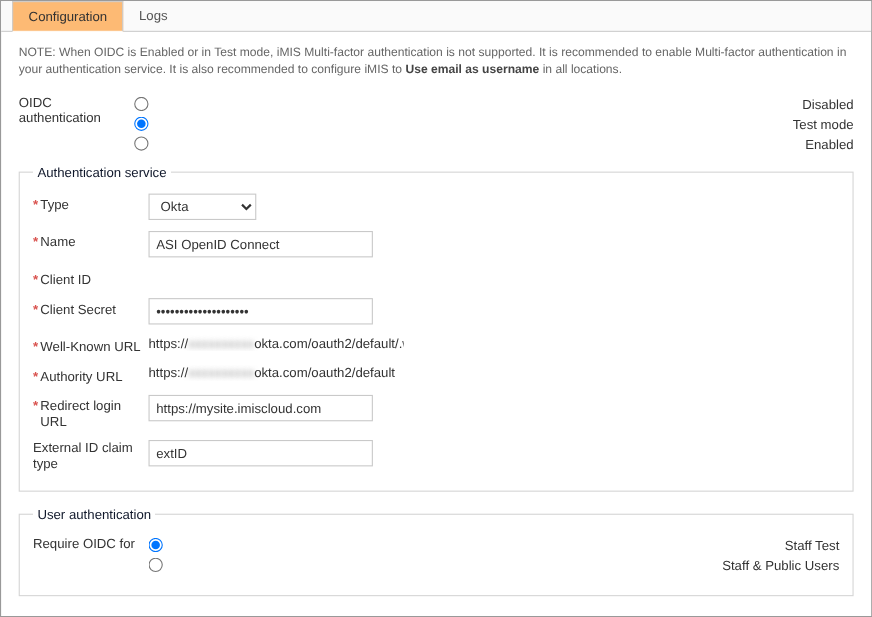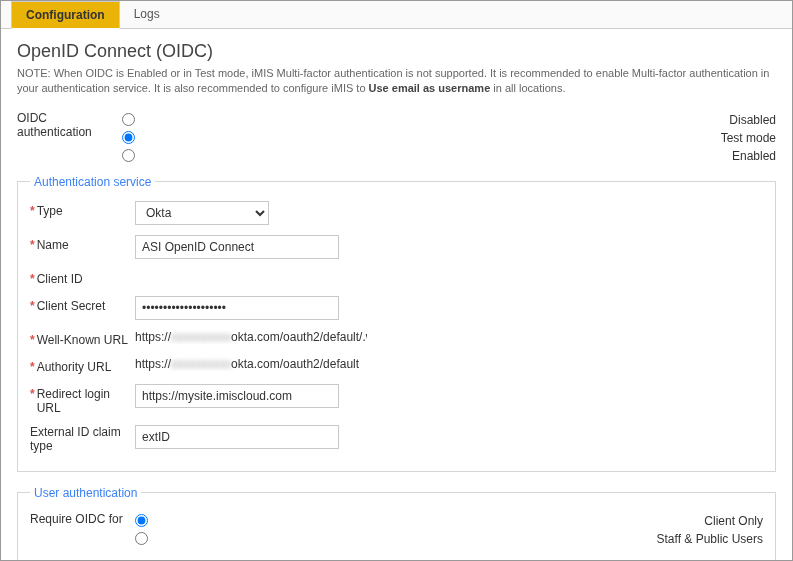--- a/index.html
+++ b/index.html
@@ -25,22 +25,22 @@
   .tab {
     padding: 6px 14px;
     font-size: 12px;
     cursor: pointer;
     color: #555;
   }
   .tab.active {
     border: 1px solid #ccc;
     border-bottom: 1px solid #fff;
     margin-bottom: -1px;
-    background: #eab308;
-    font-weight: 700;
+    background: #fdba74;
+    font-weight: 400;
     color: #333;
   }
   .content {
     padding: 12px 16px;
   }
   h1 {
     font-size: 18px;
     font-weight: 400;
     color: #444;
     margin-bottom: 4px;
@@ -86,46 +86,45 @@
   .radio-item input, .check-item input {
     margin-right: 5px;
   }
   fieldset.group {
     border: 1px solid #d5d5d5;
     padding: 12px 12px 8px 12px;
     margin-bottom: 14px;
   }
   fieldset.group legend {
     font-size: 12px;
-    color: #3b82f6;
+    color: #0f172a;
     padding: 0 4px;
   }
   select.field, input.field {
     height: 24px;
     border: 1px solid #c9c9c9;
     font-size: 12px;
     padding: 2px 6px;
     color: #333;
     background: #fff;
   }
-  select.field { width: 134px; }
+  select.field { width: 98px; }
   input.field { width: 204px; }
   .blur { color: transparent; text-shadow: 0 0 5px rgba(100,100,100,0.6); }
 </style>
 </head>
 <body>
 
 <div class="container">
   <div class="tabs">
     <div class="tab active">Configuration</div>
     <div class="tab">Logs</div>
   </div>
 
   <div class="content">
-    <h1>OpenID Connect (OIDC)</h1>
     <p class="note">
       <span>NOTE: When OIDC is Enabled or in Test mode, iMIS Multi-factor authentication is not supported. It is recommended to enable Multi-factor authentication in your authentication service. It is also recommended to configure iMIS to </span><b>Use email as username</b><span> in all locations.</span>
     </p>
 
     <div class="row">
       <div class="row-label top">OIDC authentication</div>
       <div class="row-body">
         <label class="radio-item">
           <input type="radio" name="oidcauth" style="">
           <span>Disabled</span>
@@ -231,21 +230,21 @@
     </fieldset>
 
     <fieldset class="group">
       <legend>User authentication</legend>
 
       <div class="row">
         <div class="row-label top">Require OIDC for</div>
         <div class="row-body">
           <label class="radio-item">
             <input type="radio" name="reqoidc" checked="" style="">
-            <span>Client Only</span>
+            <span>Staff Test</span>
           </label>
           <label class="radio-item">
             <input type="radio" name="reqoidc" style="">
             <span>Staff &amp; Public Users</span>
           </label>
         </div>
       </div>
 
     </fieldset>
   </div>

